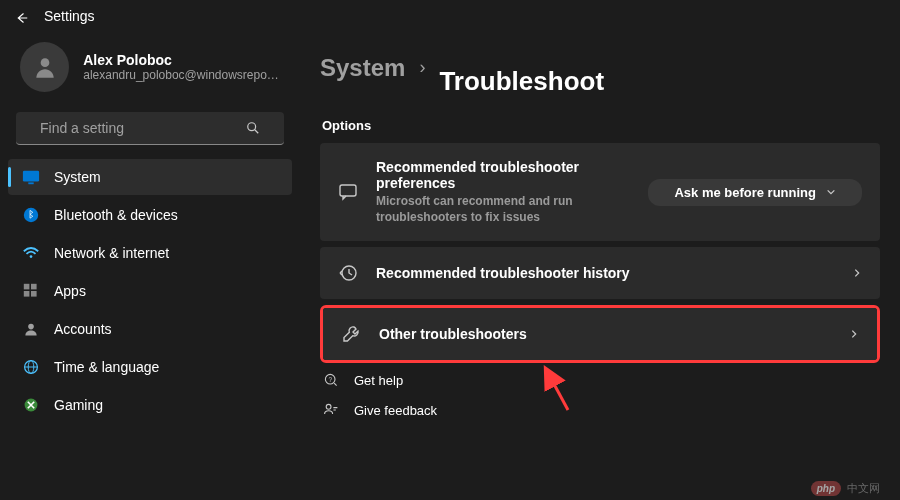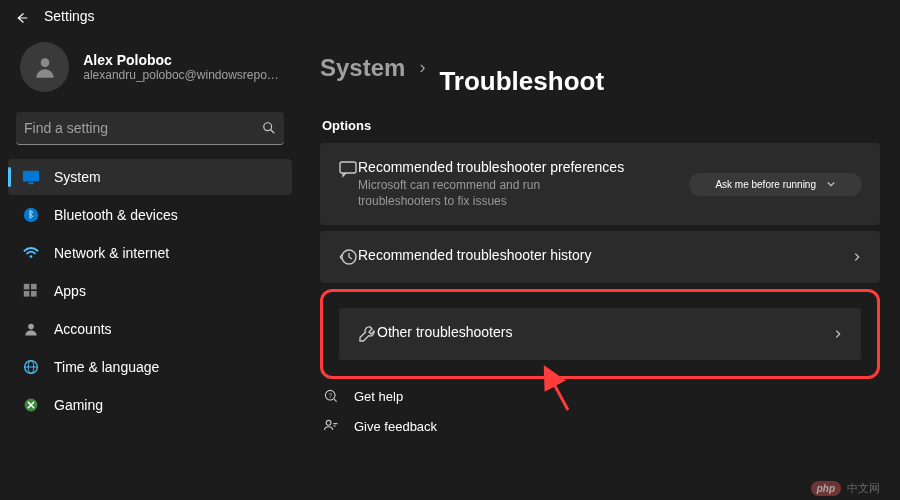--- a/index.html
+++ b/index.html
@@ -8,44 +8,44 @@
     .back-icon { width: 12px; height: 12px; color: #fff; cursor: pointer; }
     .app-title { font-size: 14px; color: #fff; }
     .main-layout { display: flex; flex: 1; }
     .sidebar { width: 300px; padding: 0 8px; display: flex; flex-direction: column; }
     .profile { display: flex; align-items: center; gap: 14px; padding: 10px 12px 16px 12px; }
     .avatar { width: 50px; height: 50px; border-radius: 50%; background: #3a3a3a; display: flex; align-items: center; justify-content: center; }
     .avatar svg { width: 26px; height: 26px; fill: #8a8a8a; }
     .profile-text { display: flex; flex-direction: column; overflow: hidden; }
     .profile-name { font-size: 14px; color: #fff; font-weight: 600; }
     .profile-email { font-size: 12px; color: #a0a0a0; white-space: nowrap; overflow: hidden; text-overflow: ellipsis; max-width: 200px; }
-    .search-box { display: flex; align-items: center; background: #2d2d2d; border-radius: 4px; padding: 8px 8px; margin: 4px 8px 14px 8px; border-bottom: 1px solid #888; }
+    .search-box { display: flex; align-items: center; background: #2d2d2d; border-radius: 4px; padding: 8px 24px; margin: 4px 8px 14px 8px; border-bottom: 1px solid #888; }
     .search-box input { flex: 1; background: transparent; border: none; outline: none; color: #c8c8c8; font-size: 14px; }
     .search-box input::placeholder { color: #a0a0a0; }
     .search-icon { width: 14px; height: 14px; fill: #c8c8c8; }
     .nav-list { display: flex; flex-direction: column; gap: 2px; }
     .nav-item { display: flex; align-items: center; gap: 14px; padding: 9px 14px; border-radius: 4px; cursor: pointer; position: relative; font-size: 14px; }
     .nav-item.active { background: #2d2d2d; }
     .nav-item.active::before { content: ""; position: absolute; left: 0; top: 8px; bottom: 8px; width: 3px; background: #4cc2ff; border-radius: 2px; }
     .nav-icon { width: 18px; height: 18px; display: flex; align-items: center; justify-content: center; }
     .content { flex: 1; padding: 6px 20px; }
     .breadcrumb { display: flex; align-items: center; gap: 14px; margin-bottom: 16px; }
     .breadcrumb-system { font-size: 24px; color: #a0a0a0; font-weight: 600; }
     .breadcrumb-sep { color: #a0a0a0; font-size: 18px; }
     .breadcrumb-current { font-size: 26px; font-weight: 600; color: #fff; margin-top: 28px; }
     .section-label { font-size: 13px; font-weight: 600; margin: 21px 0 10px 2px; }
-    .card { background: #2b2b2b; border-radius: 4px; padding: 16px 18px; display: flex; margin-bottom: 6px; cursor: pointer; }
+    .card { background: #2b2b2b; border-radius: 4px; padding: 16px 18px; display: flex; align-items: center; gap: 18px; margin-bottom: 6px; cursor: pointer; font-weight: bold; }
     .card-icon { width: 20px; height: 20px; display: flex; align-items: center; justify-content: center; flex-shrink: 0; }
     .card-body { flex: 1; }
     .card-title { font-size: 14px; color: #fff; }
     .card-sub { font-size: 12px; color: #9a9a9a; margin-top: 2px; line-height: 1.35; max-width: 260px; }
     .card-right { display: flex; align-items: center; gap: 10px; }
-    .dropdown { background: #393939; border-radius: 12px; padding: 6px 26px; font-size: 10px; display: flex; align-items: center; gap: 10px; }
+    .dropdown { background: #393939; border-radius: 12px; padding: 6px 26px; font-size: 13px; display: flex; align-items: center; gap: 10px; }
     .chevron { width: 10px; height: 10px; }
-    .highlight { border: 3px solid #ff3b3b; border-radius: 12px; padding: 16px; margin-bottom: 8px; }
+    .highlight { border: 3px solid #ff3b3b; border-radius: 6px; padding: 0; margin-bottom: 8px; }
     .highlight .card { background: #2b2b2b; margin: 0; border-radius: 3px; }
     .help-links { display: flex; flex-direction: column; gap: 12px; padding-left: 2px; }
     .help-link { display: flex; align-items: center; gap: 14px; font-size: 13px; cursor: pointer; }
     .help-icon { width: 18px; height: 18px; display: flex; align-items: center; justify-content: center; }
     .arrow-annotation { position: absolute; left: 538px; top: 365px; color: #ff3b3b; pointer-events: none; }
     .watermark { position: absolute; right: 20px; bottom: 4px; display: flex; align-items: center; gap: 6px; opacity: 0.6; font-size: 11px; color: #999; }
     .watermark-badge { background: #aa4444; color: #fff; font-weight: 700; font-size: 10px; padding: 2px 6px; border-radius: 8px; font-style: italic; }
   </style>
 </head>
 <body>

